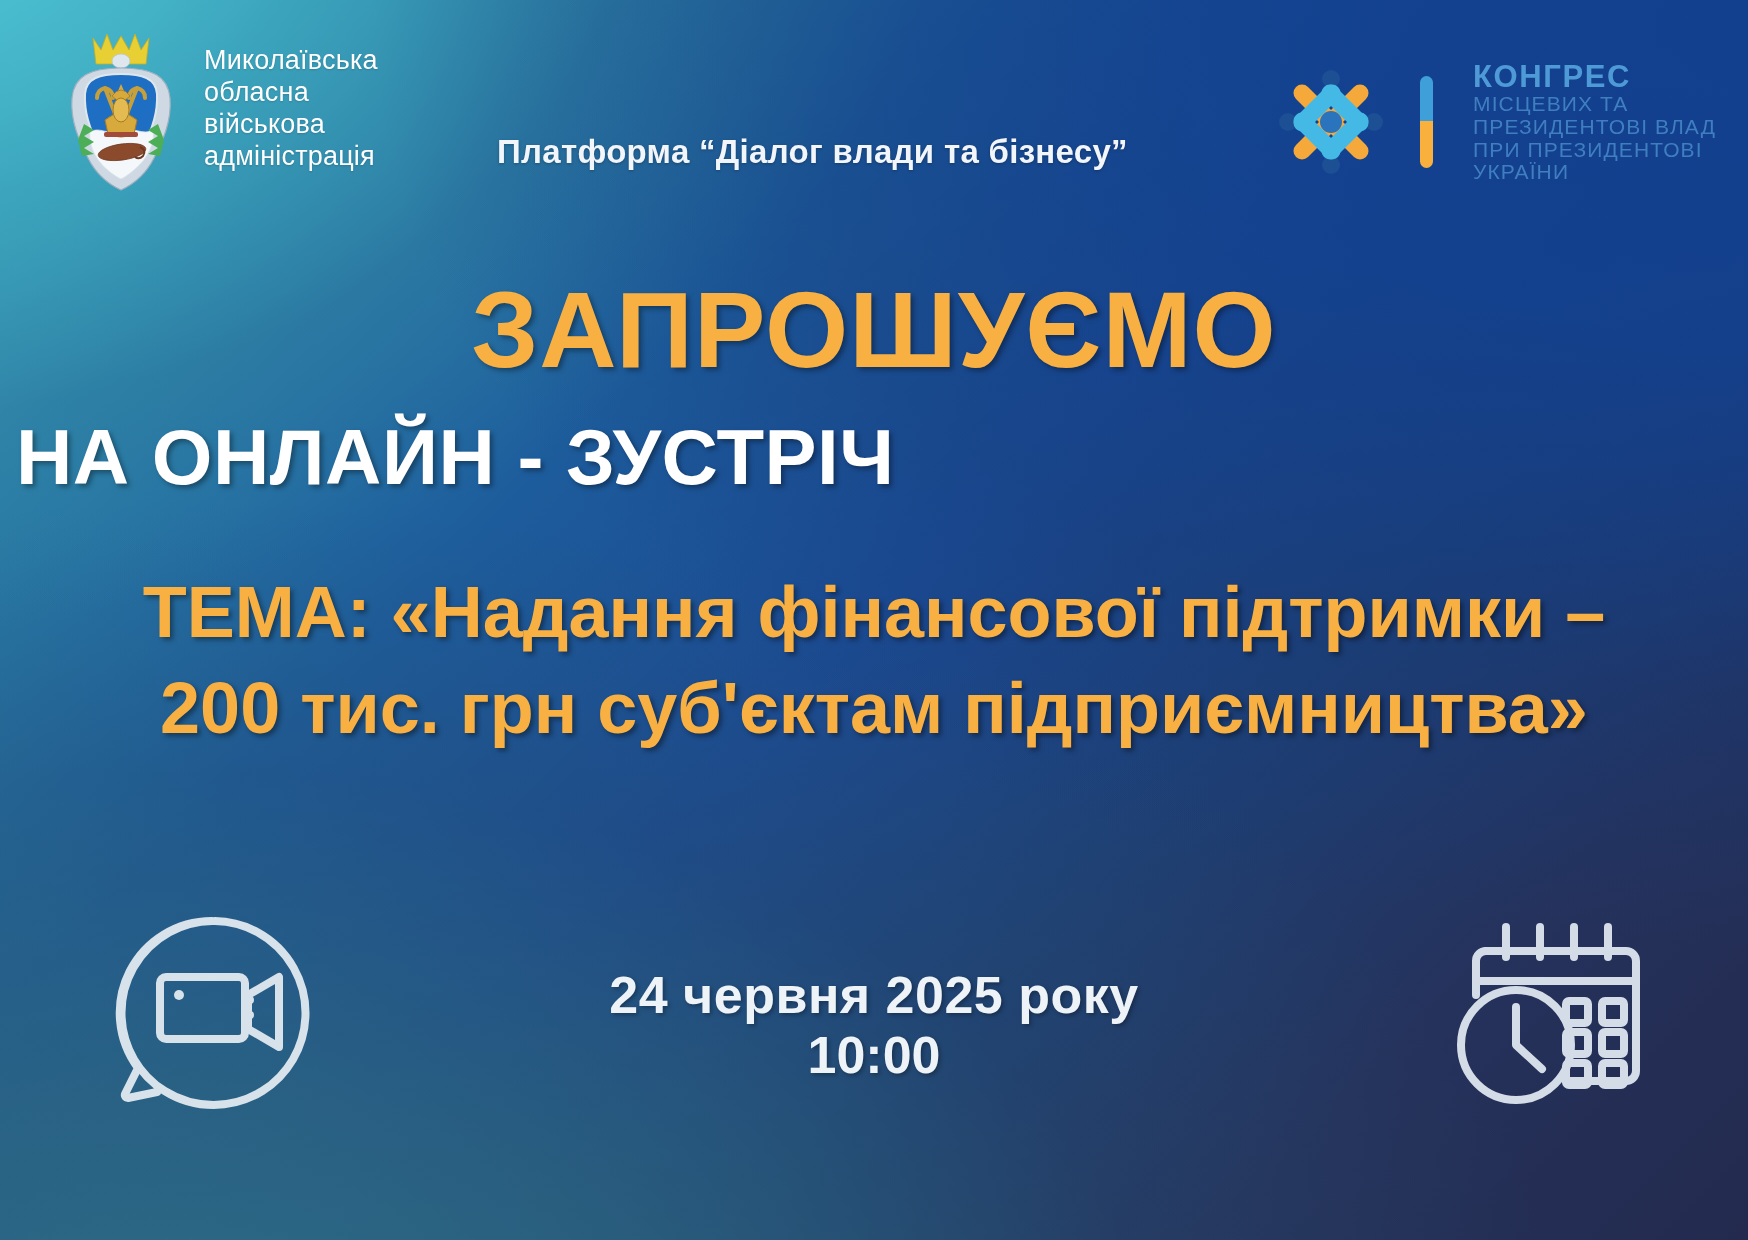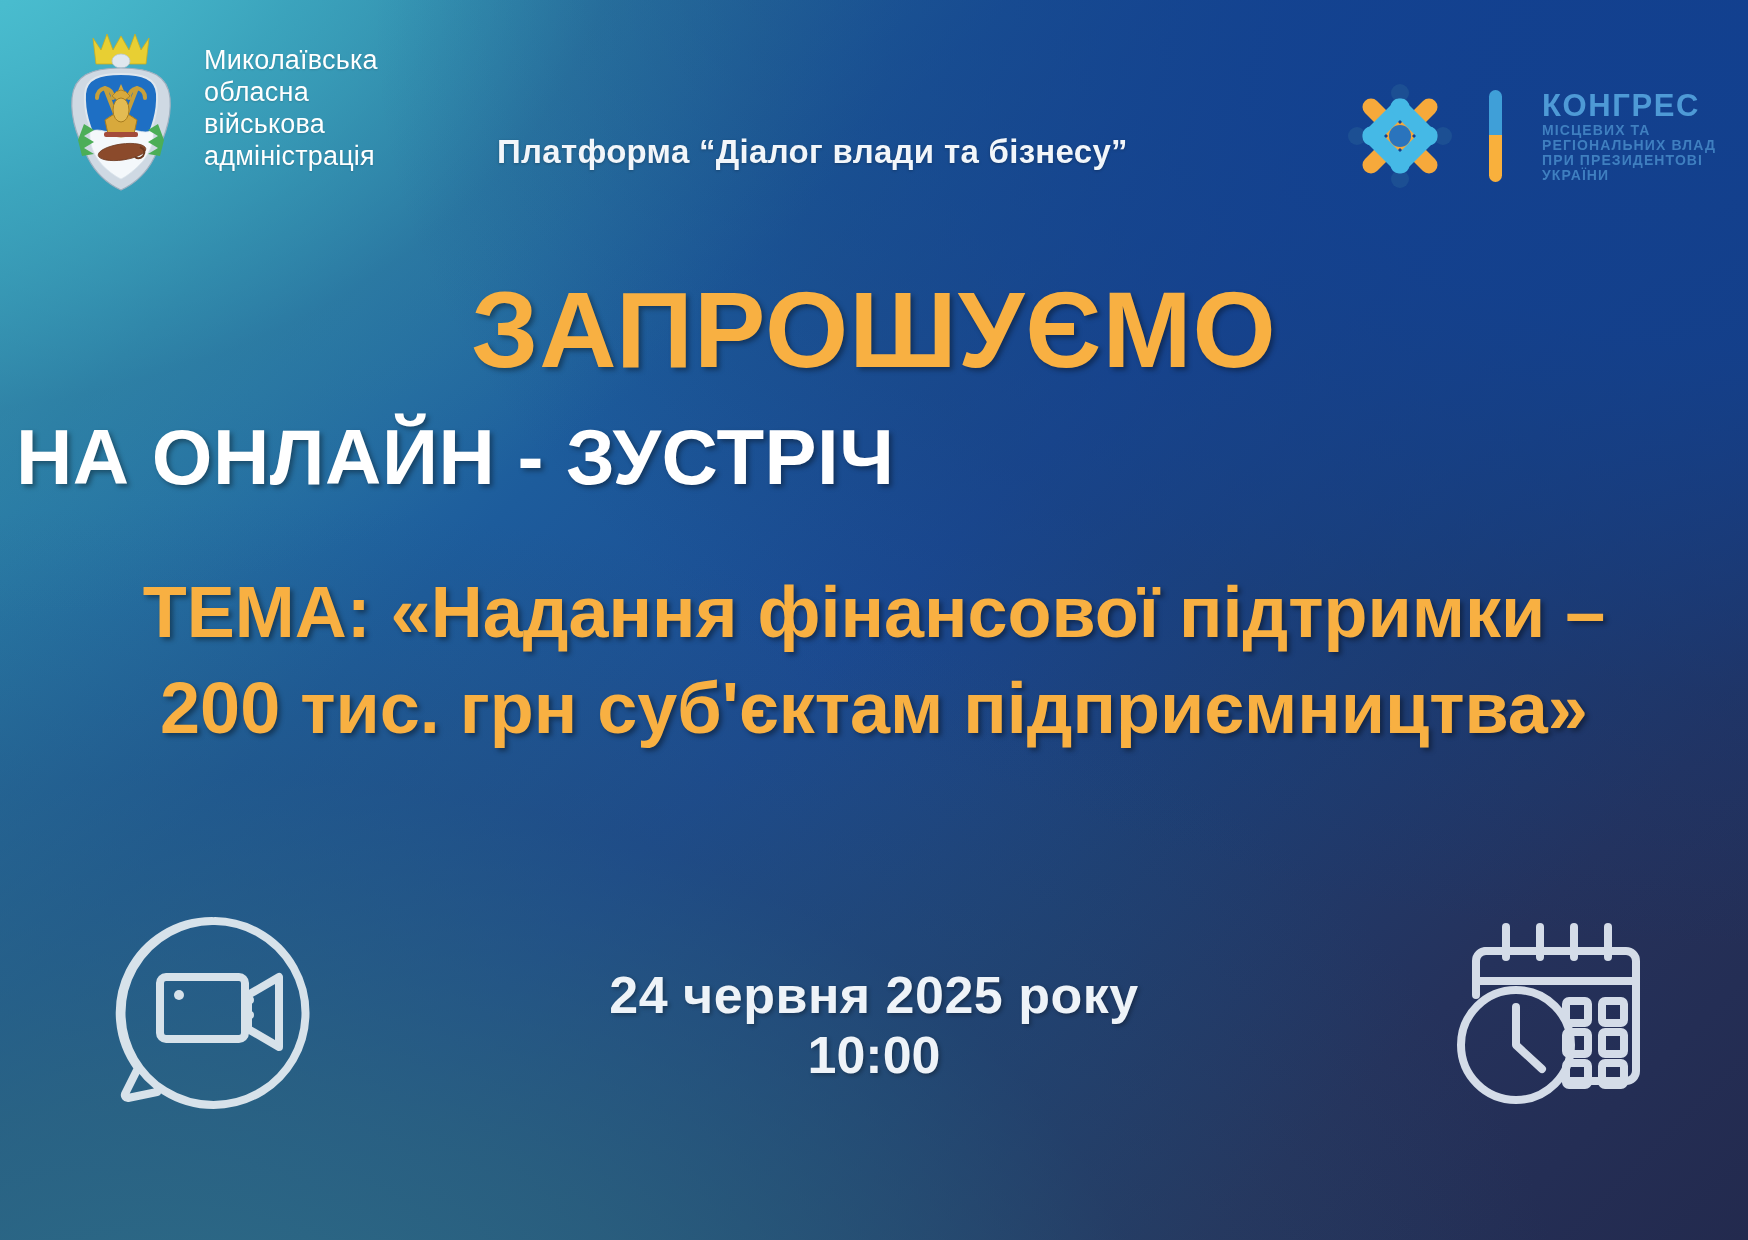--- a/index.html
+++ b/index.html
@@ -53,35 +53,34 @@
     letter-spacing:0.3px;
     text-shadow:0 1px 3px rgba(0,0,0,0.25);
   }
 
   .congress-block {
     position:absolute;
     right:32px; top:60px;
     display:flex;
     align-items:center;
     gap:14px;
-    margin-top:17px;
   }
   .congress-mark { width:118px; height:118px; display:block; }
   .congress-bar {
     width:13px; height:92px;
     margin:0 26px 0 16px;
     border-radius:7px;
     background: linear-gradient(to bottom, #3f9fd8 0%, #3f9fd8 49%, #f9b03c 49%, #f9b03c 100%);
   }
   .congress-text { line-height:1.08; }
   .congress-text .l1 {
     color:#4e9ad6; font-size:31px; font-weight:bold; letter-spacing:1.6px;
   }
   .congress-text .ln {
-    color:#3f7fc0; font-size:14px; font-weight:bold; letter-spacing:1.1px;
+    color:#3f7fc0; font-size:21px; font-weight:normal; letter-spacing:1.1px;
   }
 
   
   .invite {
     position:absolute;
     top:268px; left:0; right:0;
     text-align:center;
     color:#f8b042;
     font-size:107px;
     font-weight:bold;
@@ -206,21 +205,21 @@
             <line x1="30" y1="58" x2="60" y2="88" stroke="#45b9e6"></line>
             <line x1="58" y1="88" x2="88" y2="58" stroke="#45b9e6"></line>
           </g>
           <circle cx="59" cy="59" r="11" fill="#2a74bd"></circle>
         </svg>
       </span>
       <span class="congress-bar"></span>
       <div class="congress-text">
         <div class="l1">КОНГРЕС</div>
         <div class="ln">МІСЦЕВИХ ТА</div>
-        <div class="ln">РЕГІОНАЛЬНИХ ВЛАД</div>
+        <div class="ln">ПРЕЗИДЕНТОВІ ВЛАД</div>
         <div class="ln">ПРИ ПРЕЗИДЕНТОВІ</div>
         <div class="ln">УКРАЇНИ</div>
       </div>
     </div>
   </div>
 
   <div class="invite">ЗАПРОШУЄМО</div>
   <div class="meeting">НА ОНЛАЙН - ЗУСТРІЧ</div>
   <div class="topic">ТЕМА: «Надання фінансової підтримки – 200 тис. грн суб'єктам підприємництва»</div>
 

